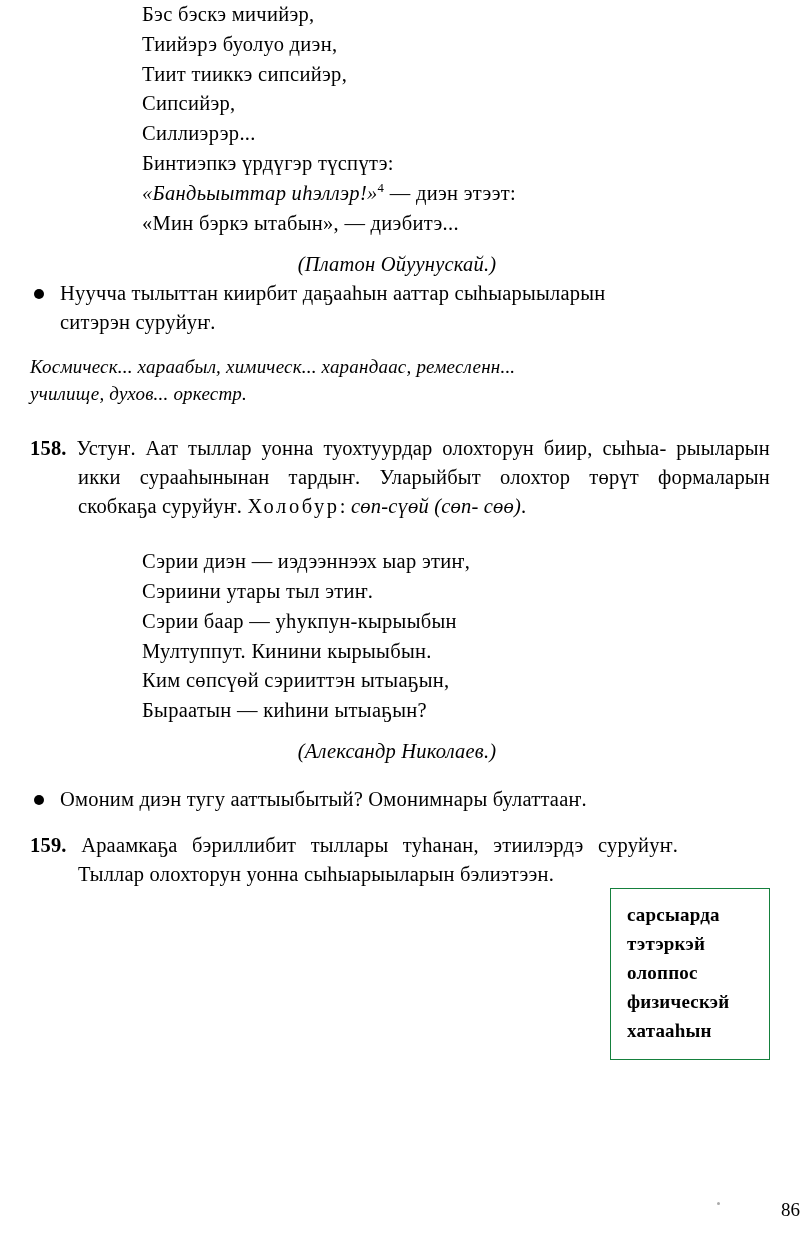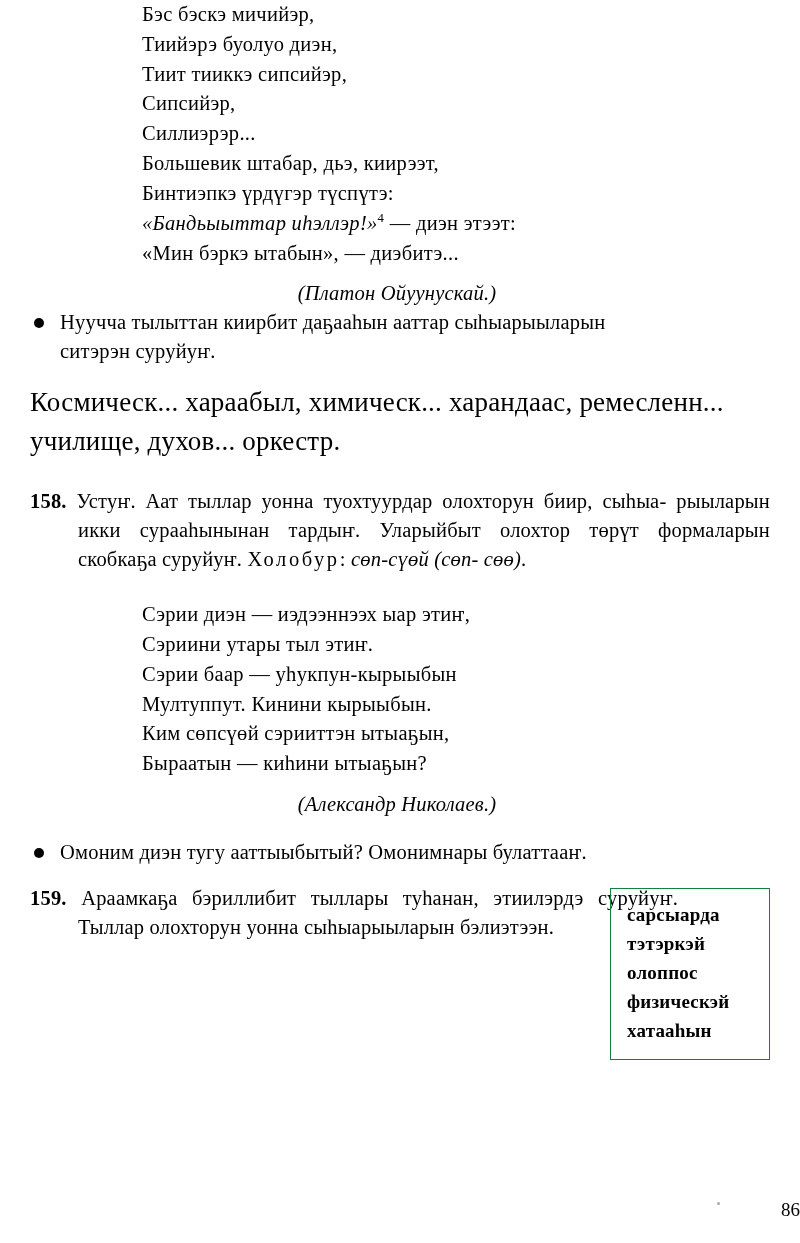--- a/index.html
+++ b/index.html
@@ -67,21 +67,22 @@
     font-size: 20.5px;
     line-height: 1.42;
     letter-spacing: 0.2px;
     text-align: justify;
   }
   .bullet-text .ind {
     display: block;
   }
 
   .sample-italic {
-    font-size: 27px;
+    font-style: italic;
+    font-size: 19px;
     line-height: 1.45;
     margin-top: 16px;
     padding-left: 56px;
     text-indent: -56px;
     letter-spacing: 0.2px;
   }
   .sample-italic .l2 {
     display: block;
     padding-left: 0;
     text-indent: 0;
@@ -158,21 +159,20 @@
 <body>
 
 <div class="page">
 
   <div class="verse">
     <div class="line">Бэс бэскэ мичийэр,</div>
     <div class="line">Тиийэрэ буолуо диэн,</div>
     <div class="line">Тиит тииккэ сипсийэр,</div>
     <div class="line">Сипсийэр,</div>
     <div class="line">Силлиэрэр...</div>
-    <div class="line">Большевик штабар, дьэ, киирээт,</div>
     <div class="line">Бинтиэпкэ үрдүгэр түспүтэ:</div>
     <div class="line"><span class="italic" style="font-style:italic">«Бандьыыттар иһэллэр!»</span><sup>4</sup><span> — диэн этээт:</span></div>
     <div class="line">«Мин бэркэ ытабын», — диэбитэ...</div>
   </div>
 
   <div class="attrib">(Платон Ойуунускай.)</div>
 
   <div class="bullet-block">
     <div class="bullet-dot"></div>
     <div class="bullet-text">

